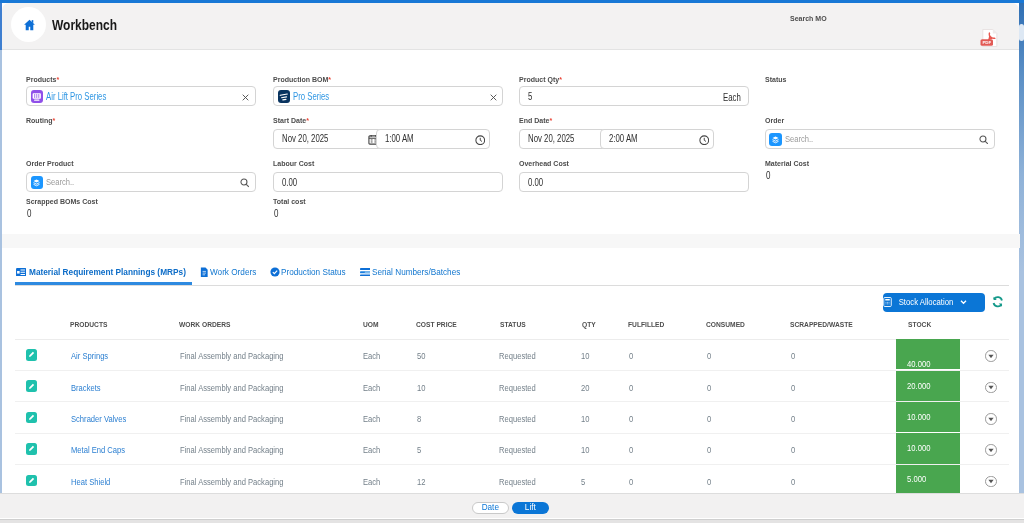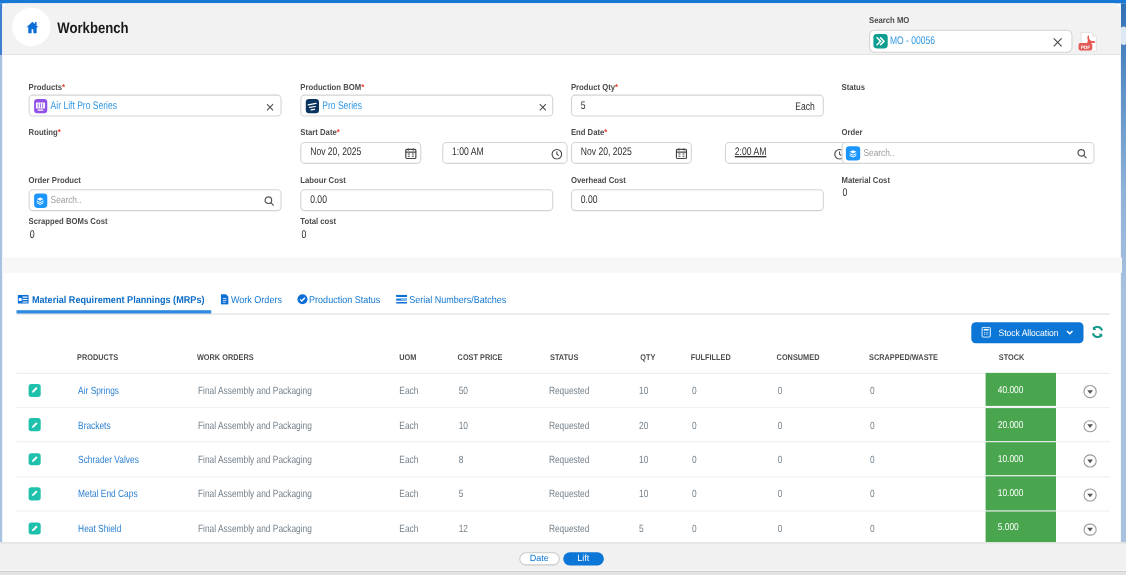--- a/index.html
+++ b/index.html
@@ -32,31 +32,20 @@
 
   <div class="abs" style="left:2px;top:3px;width:1017px;height:47px;background:#f3f2f2;border-bottom:1px solid #e3e3e3;border-radius:7px 7px 0 0;"></div>
   <div class="abs" style="left:11px;top:7px;width:35px;height:35px;border-radius:50%;background:#fff;"></div>
   <svg class="abs" style="left:23px;top:17.5px;" width="13" height="14" viewBox="0 0 24 24">
     <path fill="#0d6fd6" d="M12 2.5l10 9h-3v10h-5.6v-6.5h-2.8v6.5H5v-10H2z"></path>
     <rect fill="#0d6fd6" x="16" y="3" width="3" height="5"></rect>
   </svg>
   <div class="abs" style="left:52px;top:16.5px;font-size:14px;font-weight:700;color:#191919;transform:scaleX(0.855);transform-origin:0 50%;">Workbench</div>
 
   <div class="abs label" style="left:790px;top:13.5px;">Search MO</div>
-  <div class="input" style="left:789.5px;top:26.5px;width:185.5px;height:21px;border-radius:5px;">
-    <div class="chip" style="background:#0b9e90;">
-      <svg width="9" height="9" viewBox="0 0 10 10">
-          <path d="M1.5 1.5L5 5 1.5 8.5M5 1.5L8.5 5 5 8.5" stroke="#fff" stroke-width="1.6" fill="none" stroke-linecap="round"></path>
-        </svg>
-    </div>
-    <div class="ival">MO - 00056</div>
-    <svg class="abs" style="right:8px;top:6px;" width="9" height="9" viewBox="0 0 10 10">
-        <path d="M1 1l8 8M9 1l-8 8" stroke="#4a4a4a" stroke-width="1.15"></path>
-      </svg>
-  </div>
 
   <svg class="abs" style="left:980px;top:27.5px;" width="20" height="20" viewBox="0 0 20 20">
     <path d="M2.8 1.5h10l4 4v13h-14z" fill="#fff" stroke="#e4dddd" stroke-width="0.8"></path>
     <path d="M12.8 1.5l4 4h-4z" fill="#efe9e9"></path>
     <path d="M9.3 4.2c0.9 0 1.1 0.9 0.6 2.6 0.8 1.4 1.7 2.3 2.9 2.7 1.6-0.3 2.6 0 2.8 0.7 0.2 0.8-0.8 1.1-2.9 0.6-1.4 0.3-2.6 0.8-3.7 1.6-1 1.8-1.9 2.6-2.6 2.3-0.7-0.4-0.3-1.3 1.5-2.6 0.5-1.1 0.9-2.3 1.1-3.7-0.6-1.6-0.6-4.2 0.3-4.2z" fill="#e8574f"></path>
     <rect x="0.5" y="11.2" width="12.5" height="6.6" rx="1.6" fill="#e25a55"></rect>
     <text x="6.8" y="16.2" font-size="4.4" fill="#fff" text-anchor="middle" font-weight="bold" font-family="Liberation Sans">PDF</text>
   </svg>
 
   <div class="abs label" style="left:26px;top:74.5px;">Products<span class="req">*</span></div>
@@ -100,37 +89,37 @@
 
   <div class="input" style="left:273px;top:128.8px;width:110px;">
     <div class="dval">Nov 20, 2025</div>
     <svg class="abs" style="right:3px;top:4.5px;" width="11" height="11" viewBox="0 0 12 12">
         <rect x="1" y="2" width="10" height="9" rx="1" fill="none" stroke="#444" stroke-width="1.2"></rect>
         <path d="M1 4.6h10" stroke="#444" stroke-width="1.2"></path>
         <path d="M3.5 1v2M8.5 1v2" stroke="#444" stroke-width="1.2"></path>
         <path d="M3 6.5h2M7 6.5h2M3 8.7h2M7 8.7h2" stroke="#444" stroke-width="1"></path>
       </svg>
   </div>
-  <div class="input" style="left:402px;top:128.8px;width:114px;">
+  <div class="input" style="left:376px;top:128.8px;width:114px;">
     <div class="dval">1:00 AM</div>
     <svg class="abs" style="right:4px;top:4.8px;" width="10.5" height="10.5" viewBox="0 0 12 12">
         <circle cx="6" cy="6" r="5" fill="none" stroke="#444" stroke-width="1.2"></circle>
         <path d="M6 3.2V6l2 1.4" stroke="#444" stroke-width="1.1" fill="none"></path>
       </svg>
   </div>
   <div class="input" style="left:518.5px;top:128.8px;width:110px;">
     <div class="dval">Nov 20, 2025</div>
     <svg class="abs" style="right:3px;top:4.5px;" width="11" height="11" viewBox="0 0 12 12">
         <rect x="1" y="2" width="10" height="9" rx="1" fill="none" stroke="#444" stroke-width="1.2"></rect>
         <path d="M1 4.6h10" stroke="#444" stroke-width="1.2"></path>
         <path d="M3.5 1v2M8.5 1v2" stroke="#444" stroke-width="1.2"></path>
         <path d="M3 6.5h2M7 6.5h2M3 8.7h2M7 8.7h2" stroke="#444" stroke-width="1"></path>
       </svg>
   </div>
-  <div class="input" style="left:659px;top:128.8px;width:114px;text-decoration:underline;">
+  <div class="input" style="left:600px;top:128.8px;width:114px;">
     <div class="dval">2:00 AM</div>
     <svg class="abs" style="right:4px;top:4.8px;" width="10.5" height="10.5" viewBox="0 0 12 12">
         <circle cx="6" cy="6" r="5" fill="none" stroke="#444" stroke-width="1.2"></circle>
         <path d="M6 3.2V6l2 1.4" stroke="#444" stroke-width="1.1" fill="none"></path>
       </svg>
   </div>
   <div class="input" style="left:764.5px;top:128.8px;width:230px;">
     <div class="chip" style="background:#1b96ff;">
       <svg width="9" height="9" viewBox="0 0 12 12">
           <path d="M2 4l4-2 4 2-4 2z" fill="#fff"></path>
@@ -202,21 +191,21 @@
   <div class="abs" style="left:281px;top:266.5px;font-size:9px;color:#1176cf;transform:scaleX(0.91);transform-origin:0 50%;white-space:nowrap;">Production Status</div>
 
   <svg class="abs" style="left:359.5px;top:267.8px;" width="10.4" height="8.6" viewBox="0 0 12 10">
   <rect x="0" y="0" width="12" height="2.4" rx="0.8" fill="#0d6fd6"></rect>
   <rect x="0" y="3.8" width="12" height="2.4" rx="0.8" fill="#1a7fe0"></rect>
   <rect x="0" y="7.6" width="12" height="2.4" rx="0.8" fill="#0d6fd6"></rect>
   <rect x="5.5" y="3.8" width="6.5" height="2.4" rx="0.8" fill="#7db9ec"></rect>
 </svg>
   <div class="abs" style="left:371.5px;top:266.5px;font-size:9px;color:#1176cf;transform:scaleX(0.91);transform-origin:0 50%;white-space:nowrap;">Serial Numbers/Batches</div>
 
-  <div class="abs" style="left:883px;top:292.5px;width:102px;height:19px;background:#0b76d6;border-radius:4px;display:flex;align-items:center;justify-content:center;">
+  <div class="abs" style="left:883px;top:292.5px;width:102px;height:19px;background:#0b76d6;border-radius:4px;display:flex;align-items:center;">
     <svg width="9" height="10" viewBox="0 0 12 13" style="margin-right:4px;">
         <rect x="1" y="0.5" width="10" height="12" rx="1.2" fill="none" stroke="#fff" stroke-width="1.2"></rect>
         <rect x="3" y="2.5" width="6" height="2" fill="#fff"></rect>
         <path d="M3.5 7h1M5.5 7h1M7.5 7h1M3.5 9h1M5.5 9h1M7.5 9h1" stroke="#fff" stroke-width="1.1"></path>
       </svg>
     <span style="font-size:8.5px;color:#fff;transform:scaleX(0.91);">Stock Allocation</span>
     <svg width="7" height="5" viewBox="0 0 8 6" style="margin-left:4px;">
         <path d="M1 1l3 3 3-3" stroke="#fff" stroke-width="1.6" fill="none"></path>
       </svg>
   </div>
@@ -249,21 +238,21 @@
       </div>
       <div class="abs" style="left:71px;top:350.4px;font-size:9.5px;color:#2b7fd1;transform:scaleX(0.8);transform-origin:0 50%;">Air Springs</div>
       <div class="abs" style="left:180.4px;top:350.4px;font-size:9.5px;color:#74808a;transform:scaleX(0.8);transform-origin:0 50%;">Final Assembly and Packaging</div>
       <div class="abs" style="left:363px;top:350.4px;font-size:9.5px;color:#74808a;transform:scaleX(0.8);transform-origin:0 50%;">Each</div>
       <div class="abs" style="left:416.5px;top:350.4px;font-size:9.5px;color:#74808a;transform:scaleX(0.8);transform-origin:0 50%;">50</div>
       <div class="abs" style="left:498.5px;top:350.4px;font-size:9.5px;color:#74808a;transform:scaleX(0.8);transform-origin:0 50%;">Requested</div>
       <div class="abs" style="left:580.6px;top:350.4px;font-size:9.5px;color:#74808a;transform:scaleX(0.8);transform-origin:0 50%;">10</div>
       <div class="abs" style="left:629.3px;top:350.4px;font-size:9.5px;color:#74808a;transform:scaleX(0.8);transform-origin:0 50%;">0</div>
       <div class="abs" style="left:707px;top:350.4px;font-size:9.5px;color:#74808a;transform:scaleX(0.8);transform-origin:0 50%;">0</div>
       <div class="abs" style="left:790.5px;top:350.4px;font-size:9.5px;color:#74808a;transform:scaleX(0.8);transform-origin:0 50%;">0</div>
-      <div class="abs" style="left:896px;top:339.2px;width:63.6px;height:30.25px;background:#49a64f;display:flex;align-items:center;">
+      <div class="abs" style="left:896px;top:339.2px;width:63.6px;height:30.25px;background:#49a64f;display:flex;align-items:flex-end;">
         <span style="font-size:9px;color:#fff;margin-left:11px;transform:scaleX(0.85);transform-origin:0 50%;display:inline-block;">40.000</span>
       </div>
       <div class="abs" style="left:985px;top:350.4px;width:11.5px;height:11.5px;border-radius:50%;border:1px solid #9a9a9a;display:flex;align-items:center;justify-content:center;">
         <svg width="6" height="4.5" viewBox="0 0 8 6">
           <path d="M0.5 1h7L4 5.5z" fill="#555"></path>
         </svg>
       </div>
       <div class="abs" style="left:15px;top:401.20000000000005px;width:994px;height:1px;background:#f0f0f0;"></div>
       <div class="abs" style="left:25.5px;top:380.45000000000005px;width:11.5px;height:11.5px;border-radius:2.5px;background:#1fc1ad;display:flex;align-items:center;justify-content:center;">
     <svg width="7" height="7" viewBox="0 0 10 10">

